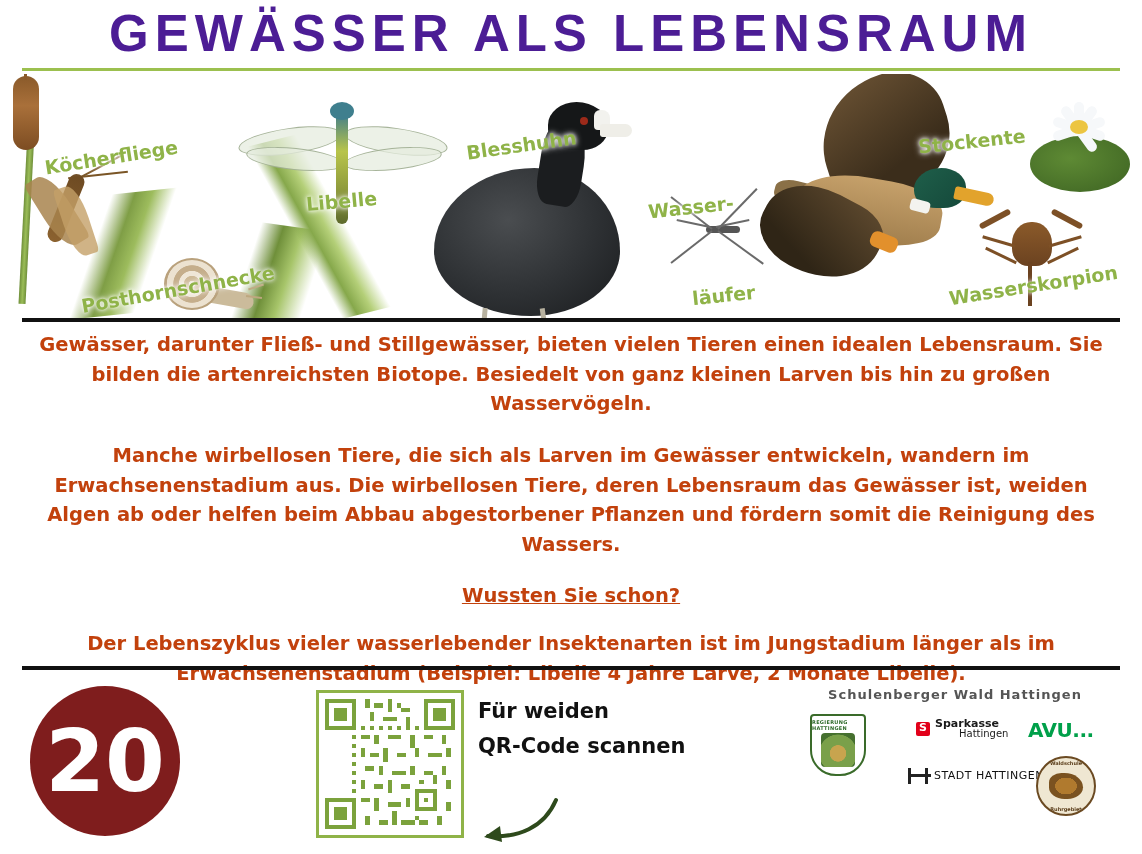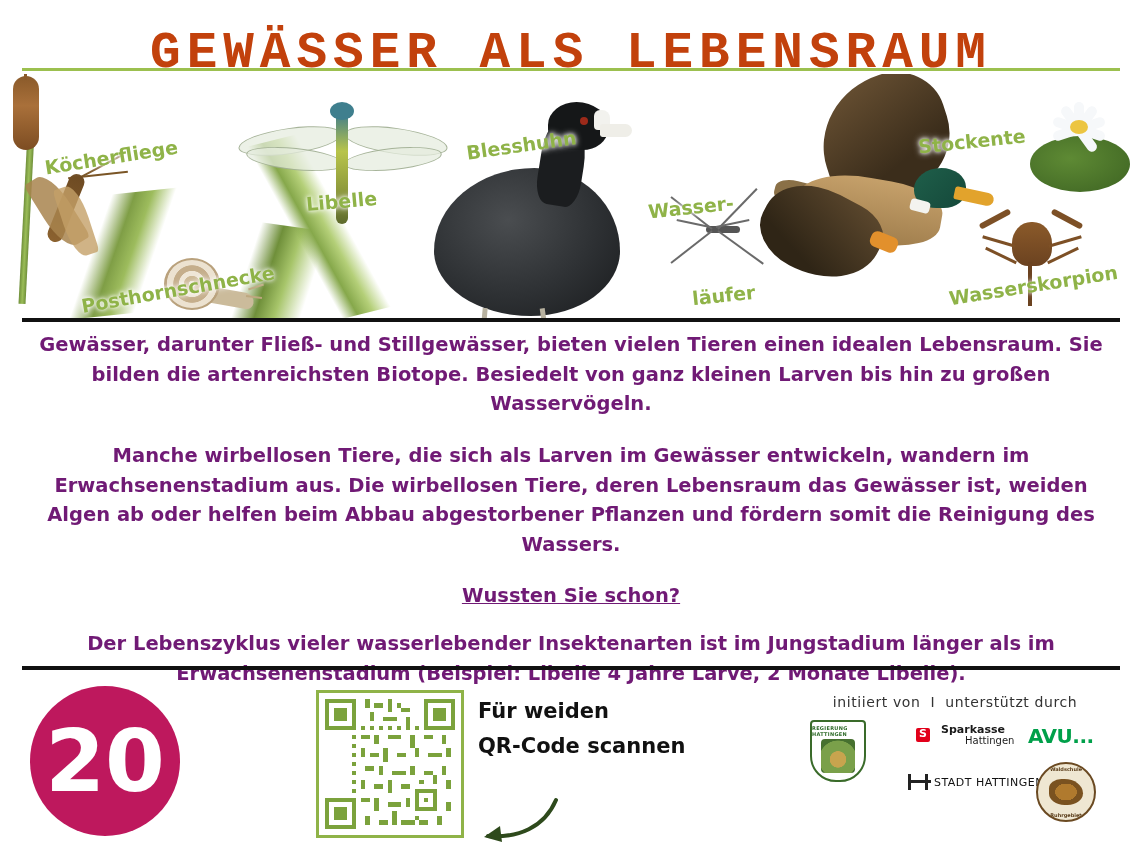--- a/index.html
+++ b/index.html
@@ -17,28 +17,27 @@
   }
 
   
   .title-bar {
     position: absolute;
     left: 0; top: 8px;
     width: 1142px;
     text-align: center;
   }
   .title-bar .title {
-    font-family: Liberation Mono, monospace;
+    font-family: Liberation Sans, sans-serif;
     font-weight: bold;
     font-size: 51px;
     letter-spacing: 6px;
-    color: #c2410c;
+    color: #4c1d95;
     line-height: 1.0;
     white-space: nowrap;
-    margin-top: 20px;
   }
   .title-rule {
     position: absolute;
     left: 22px; top: 68px;
     width: 1098px; height: 3px;
     background: #9cc04f;
   }
 
   
   .band {
@@ -307,21 +306,21 @@
 
   
   .body-text {
     position: absolute;
     left: 22px; top: 330px;
     width: 1098px;
     text-align: center;
     font-family: "DejaVu Sans", sans-serif;
     font-weight: bold;
     font-size: 19.5px;
-    color: #701a75;
+    color: #c2410c;
     line-height: 1.52;
   }
   .body-text p { margin: 0 0 22px 0; }
   .body-text p.tight { margin-bottom: 16px; }
   .didyouknow {
     display: inline-block;
     text-decoration: underline;
     margin-bottom: 2px;
   }
 
@@ -331,21 +330,21 @@
     width: 1098px; height: 4px;
     background: #111111;
   }
 
   
   .footer { position: absolute; left: 0; top: 676px; width: 1142px; height: 178px; }
 
   .num-circle {
     position: absolute; left: 30px; top: 10px;
     width: 150px; height: 150px; border-radius: 50%;
-    background: #be185d;
+    background: #7f1d1d;
     display: flex; align-items: center; justify-content: center;
   }
   .num-circle span {
     font-family: "DejaVu Sans", sans-serif;
     font-weight: bold;
     font-size: 86px;
     color: #ffffff;
     line-height: 1;
   }
 
@@ -408,21 +407,21 @@
   .crest-top {
     font-size: 5px; color: #2f6b2a; font-weight: bold; letter-spacing: .3px; margin-top: 3px;
   }
   .crest-art {
     width: 34px; height: 34px; margin-top: 2px;
     background: radial-gradient(circle at 50% 60%, #c8a44e 0 30%, #7aa04a 32% 70%, #46702f 72% 100%);
     border-radius: 4px;
   }
   .logo-spk {
     position: absolute; left: 126px; top: 4px;
-    display: flex; align-items: center; gap: 11px;
+    display: flex; align-items: center; gap: 5px;
   }
   .spk-mark {
     width: 14px; height: 14px; background: #e2001a; border-radius: 2px;
     position: relative;
   }
   .spk-mark::after {
     content: "S"; position: absolute; left: 3px; top: -1px;
     color: #fff; font-size: 11px; font-weight: bold; font-family: "DejaVu Sans", sans-serif;
   }
   .spk-text { line-height: 1.05; }
@@ -702,23 +701,21 @@
       <div>QR-Code scannen</div>
     </div>
 
     <svg class="arrow" viewBox="0 0 90 52">
       <path d="M86 6 C74 34, 48 44, 18 42" stroke="#2e4a1c" stroke-width="4" fill="none" stroke-linecap="round"></path>
       <path d="M30 32 L14 43 L32 48 Z" fill="#2e4a1c"></path>
     </svg>
 
     <div class="sponsors">
       <div class="sp-title">
-      </div>
-      <div class="sp-sub">
-        <span>initiiert von</span><span class="bar">I</span><span>unterstützt durch</span>
+        <div>Schulenberger Wald Hattingen</div>
       </div>
 
       <div class="logos">
         <div class="logo-crest">
           <div class="crest-top">REGIERUNG HATTINGEN</div>
           <div class="crest-art"></div>
         </div>
 
         <div class="logo-spk">
           <div class="spk-mark"></div>

